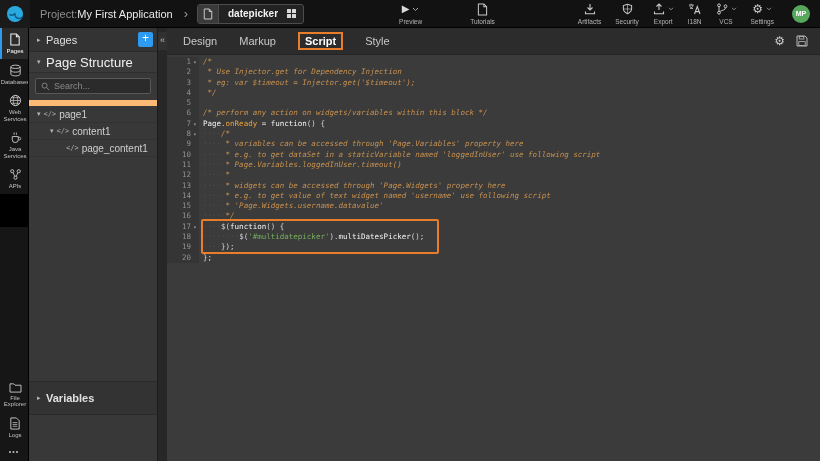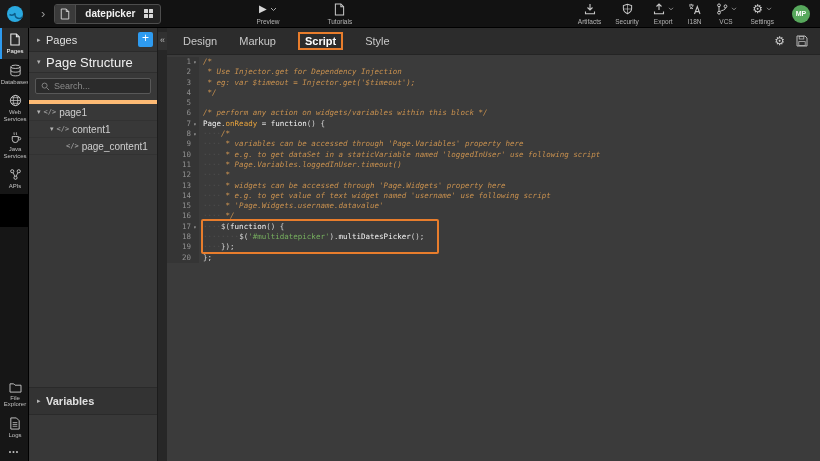--- a/index.html
+++ b/index.html
@@ -57,33 +57,33 @@
     border-left:1px solid #000; }
   .panel-head { height:24px; background:#333; display:flex; align-items:center;
     border-bottom:1px solid #2a2a2a; padding:0 4px 0 8px; }
   .tri { font-size:7px; color:#b5b5b5; width:9px; }
   .panel-head-title { color:#e0e0e0; font-size:11px; flex:1; }
   .add-btn { width:15px; height:15px; background:#2E9BF0; border-radius:2px; color:#fff;
     font-size:12px; line-height:13px; text-align:center; cursor:pointer; }
   .struct-head { height:21px; display:flex; align-items:center; padding:0 8px;
     background:#3a3a3a; border-bottom:1px solid #2e2e2e; }
   .struct-title { color:#f0f0f0; font-size:13px; font-weight:normal; }
-  .search-wrap { padding:5px 6px 6px; border-bottom:4px solid #fdba74; }
+  .search-wrap { padding:5px 6px 6px; border-bottom:6px solid #fdba74; }
   .search-box { height:16px; background:#2b2b2b; border:1px solid #585858; border-radius:2px;
     display:flex; align-items:center; padding:0 5px; gap:4px; }
   .search-box input { background:transparent; border:none; outline:none; color:#bbb;
     font-size:9px; width:90px; font-family:"Liberation Sans",sans-serif; }
   .search-box input::placeholder { color:#8a8a8a; }
   .tree-row { height:17px; display:flex; align-items:center; gap:3px;
     border-bottom:1px solid #323232; cursor:pointer; }
   .tree-row .code-tag { font-size:7px; color:#9a9a9a; font-weight:bold;
     font-family:"DejaVu Sans Mono",monospace; }
   .tree-label { color:#cfcfcf; font-size:10px; }
   .panel-fill { flex:1; }
-  .vars-head { height:28px; background:#333; display:flex; align-items:center; padding:0 8px;
+  .vars-head { height:34px; background:#333; display:flex; align-items:center; padding:0 8px;
     border-top:1px solid #2a2a2a; border-bottom:1px solid #2a2a2a; cursor:pointer; }
   .vars-title { color:#e0e0e0; font-size:11px; font-weight:bold; }
   .panel-bottom { height:46px; background:#383838; }
 
   
   .strip { width:10px; flex:0 0 10px; background:#272727; display:flex; flex-direction:column;
     align-items:center; border-left:1px solid #1c1c1c; }
   .collapse-btn { width:10px; height:18px; background:#313131; color:#b5b5b5; font-size:9px;
     line-height:17px; text-align:center; cursor:pointer; margin-top:4px; }
 
@@ -119,20 +119,23 @@
 
 <div class="app">
 
   <div class="topbar">
     <div class="logo">
       <svg class="ic" width="18" height="18" viewBox="0 0 18 18">
         <circle cx="9" cy="9" r="8" fill="#2AA9E0"></circle>
         <path d="M3.5 9.5c2.2 1.2 4.5.2 5.6-1.2-.8 3.2 1.2 5.2 4 5.2 1.4 0 2.6-.7 3.2-1.7" fill="none" stroke="#0d5c87" stroke-width="1.5"></path>
       </svg>
     </div>
+    <div class="project">
+      <span class="dim">Project:</span><span class="white">My First Application</span>
+    </div>
     <span class="chev">›</span>
     <div class="pill">
       <span class="pill-ic">
         <svg class="ic" width="10" height="12" viewBox="0 0 12 14">
           <path d="M1.5 1h6l3 3v9h-9z" fill="none" stroke="#d5d5d5" stroke-width="1.1"></path>
           <path d="M7.5 1v3h3" fill="none" stroke="#d5d5d5" stroke-width="1.1"></path>
         </svg>
       </span>
       <span class="pill-label">datepicker</span>
       <span class="grid-ic">

